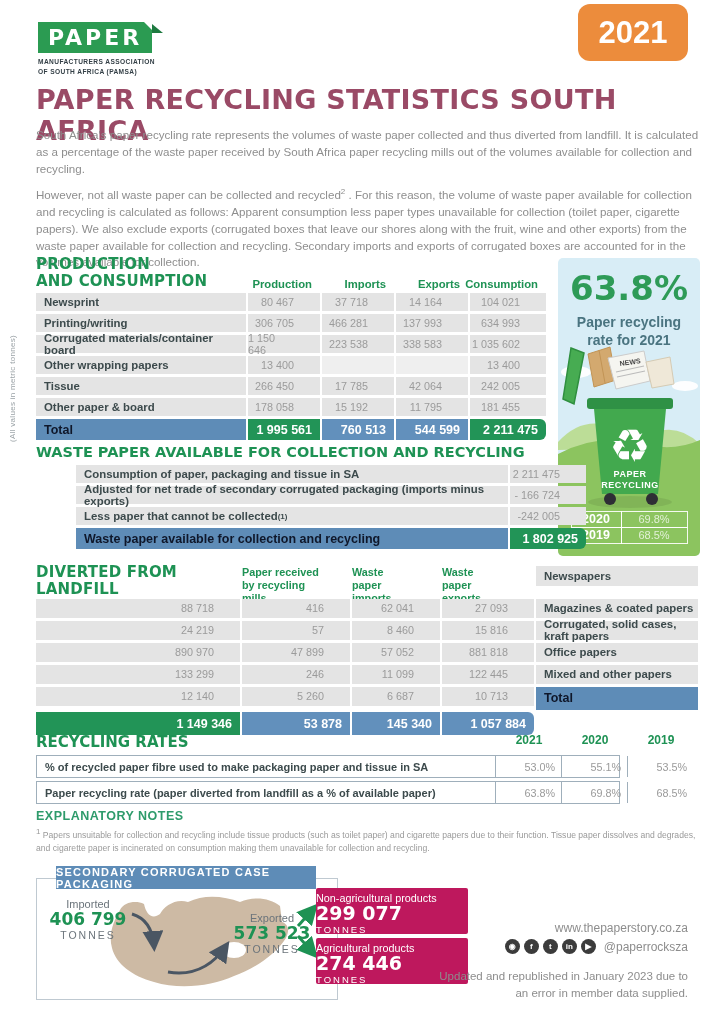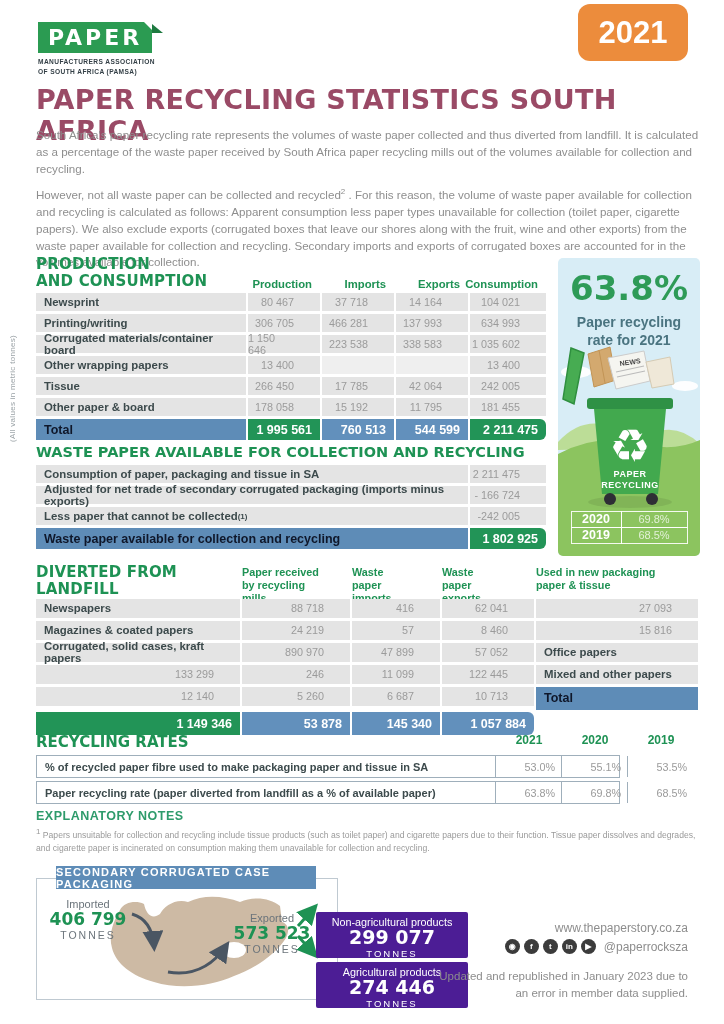--- a/index.html
+++ b/index.html
@@ -37,21 +37,21 @@
   .bg-b { background:#6290BC; }
   .rnd-r { border-radius:0 6px 6px 0; }
 
   .prod { position:absolute; left:36px; top:256px; width:510px; }
   .prod .grid { grid-template-columns:210px 72px 72px 72px 76px; }
   .prod .head-cell { background:transparent; align-items:flex-end; justify-content:flex-end; padding-right:8px; height:34px; }
   .prod .head-title { background:transparent; height:34px; }
 
   .waste { position:absolute; left:36px; top:444px; width:510px; }
   .waste h2 { color:#1E9254; font-size:14.5px; font-weight:800; margin-bottom:5px; font-family:"DejaVu Sans", sans-serif; }
-  .waste .grid { grid-template-columns:432px 76px; }
+  .waste .grid { grid-template-columns:432px 76px;margin-left:40px; }
 
   .landfill { position:absolute; left:36px; top:566px; width:662px; }
   .landfill .grid { grid-template-columns:204px 108px 88px 92px 162px; row-gap:2.5px; }
   .landfill .cell { height:19.5px; }
   .landfill .head-cell { background:transparent; align-items:flex-start; font-size:10.8px; line-height:1.2; height:30px; color:#1E9254; font-weight:bold; padding:0; }
   .landfill .head-title { background:transparent; height:30px; align-items:center; }
   .landfill .t-lbl, .landfill .t-val { height:23px; }
 
   .rates { position:absolute; left:36px; top:733px; width:584px; }
   .rates .hdr { display:grid; grid-template-columns:460px 66px 66px 66px; margin-bottom:4px; }
@@ -80,21 +80,21 @@
   .pack-box { position:absolute; left:36px; top:878px; width:302px; height:122px; border:1.5px solid #BFC9D1; background:#fff; }
   .pack-bar { position:absolute; left:56px; top:866px; width:260px; height:23px; background:#5E8CB7; color:#fff; font-size:11px; font-weight:bold; letter-spacing:1.2px; display:flex; align-items:center; justify-content:center; }
   .map-svg { position:absolute; left:84px; top:884px; width:232px; height:112px; }
   .flow { text-align:center; position:absolute; }
   .flow .fl { font-size:11px; color:#6B747B; }
   .flow .fv { font-size:17px; font-weight:800; color:#1E9254; line-height:1.1; font-family:"DejaVu Sans", sans-serif; }
   .flow .fu { font-size:10.5px; color:#6B747B; letter-spacing:2px; }
   .flow-imp { left:42px; top:898px; width:92px; }
   .flow-exp { left:228px; top:912px; width:88px; }
   .arrows { position:absolute; left:36px; top:866px; width:440px; height:140px; pointer-events:none; }
-  .gbox { position:absolute; left:316px; width:152px; height:46px; background:#4c1d95; color:#fff; text-align:center; border-radius:2px; padding-top:4px;margin-top:24px; }
+  .gbox { position:absolute; left:316px; width:152px; height:46px; background:#be185d; color:#fff; border-radius:2px; padding-top:4px; }
   .gbox .gl { font-size:10.8px; }
   .gbox .gv { font-size:19px; font-weight:800; line-height:1.05; font-family:"DejaVu Sans", sans-serif; }
   .gbox .gu { font-size:9.5px; letter-spacing:2px; }
   .gbox1 { top:888px; } .gbox2 { top:938px; }
 
   
   .site { position:absolute; right:36px; top:921px; color:#8D8D8D; font-size:12px; }
   .social { position:absolute; right:36px; top:939px; display:flex; align-items:center; gap:4px; }
   .sicon { width:15px; height:15px; border-radius:50%; background:#3B3B3B; color:#fff; font-size:8px; font-weight:bold; display:flex; align-items:center; justify-content:center; }
   .handle { color:#8D8D8D; font-size:12px; margin-left:4px; }
@@ -237,38 +237,38 @@
       <div class="cell t-val bg-g rnd-r">1 802 925</div>
     </div>
   </div>
 
   <div class="landfill">
     <div class="grid">
       <div class="cell head-title sec-title">DIVERTED FROM LANDFILL</div>
       <div class="cell head-cell" style="width:90px;">Paper received by recycling mills</div>
       <div class="cell head-cell" style="width:62px;">Waste paper imports</div>
       <div class="cell head-cell" style="width:62px;">Waste paper exports</div>
-      <div class="cell head-cell" style="width:130px;">Used in new packaging paper &amp; tissue</div>
 
       <div class="cell lbl">Newspapers</div>
       <div class="cell val">88 718</div>
       <div class="cell val">416</div>
       <div class="cell val">62 041</div>
       <div class="cell val">27 093</div>
 
       <div class="cell lbl">Magazines &amp; coated papers</div>
       <div class="cell val">24 219</div>
       <div class="cell val">57</div>
       <div class="cell val">8 460</div>
       <div class="cell val">15 816</div>
 
       <div class="cell lbl">Corrugated, solid cases, kraft papers</div>
       <div class="cell val">890 970</div>
       <div class="cell val">47 899</div>
       <div class="cell val">57 052</div>
+      <div class="cell val">881 818</div>
 
       <div class="cell lbl">Office papers</div>
       <div class="cell val">133 299</div>
       <div class="cell val">246</div>
       <div class="cell val">11 099</div>
       <div class="cell val">122 445</div>
 
       <div class="cell lbl">Mixed and other papers</div>
       <div class="cell val">12 140</div>
       <div class="cell val">5 260</div>

